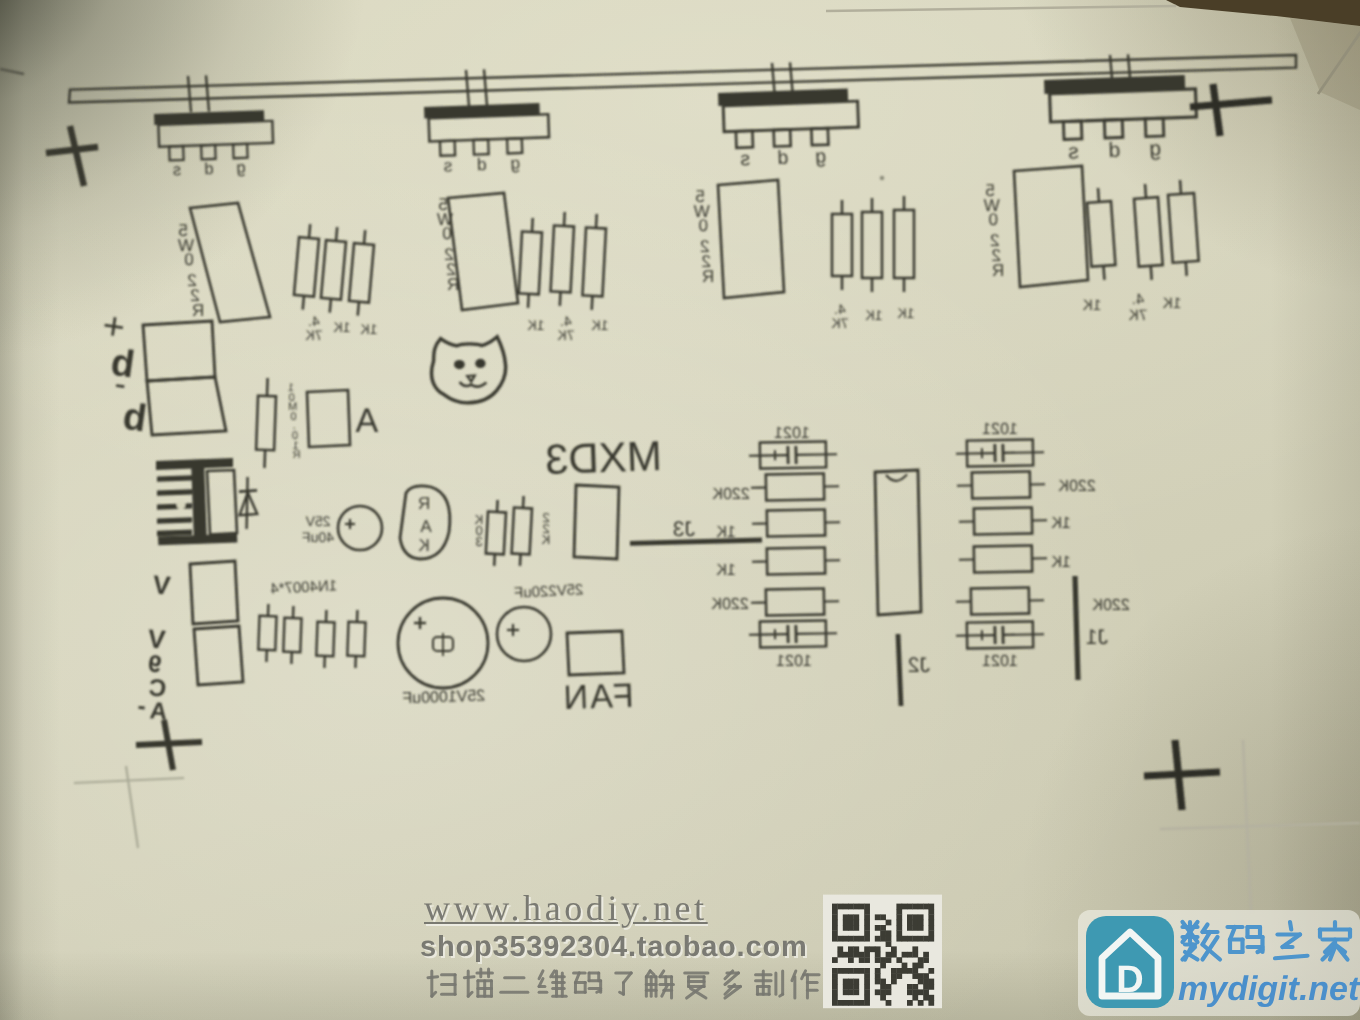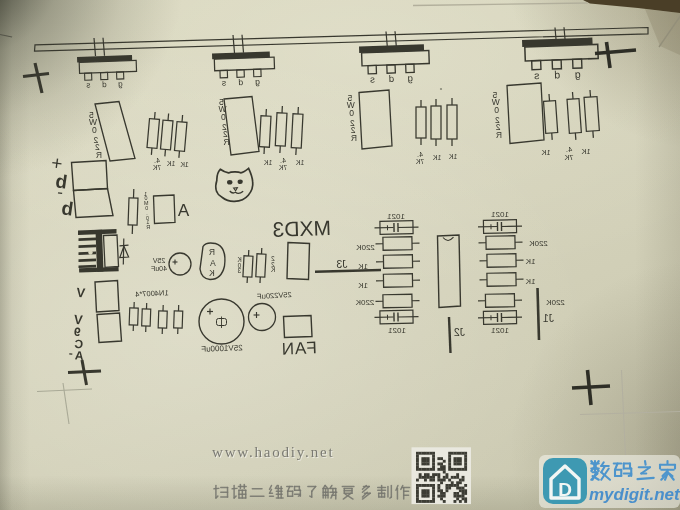--- a/index.html
+++ b/index.html
@@ -683,22 +683,23 @@
           <circle cx="441" cy="89" r="1.1" fill="#8a8a7a"></circle>
         </g>
 </g>
 <defs>
         <filter id="soft" x="-5%" y="-5%" width="110%" height="110%">
           <feGaussianBlur stdDeviation="0.42"></feGaussianBlur>
         </filter>
       </defs>
 </svg>
 
-<div class="wm" style="left:212px;top:444px;font-family:'Liberation Serif',serif;font-size:15px;letter-spacing:1.8px;text-shadow:1px 1px 0 rgba(255,255,255,0.55);">www.haodiy.net</div>
-
+<div class="wm" style="left:212px;top:444px;font-family:'Liberation Serif',serif;font-size:18px;letter-spacing:1.8px;text-shadow:1px 1px 0 rgba(255,255,255,0.55);text-decoration:underline;">www.haodiy.net</div>
+
+<div class="wm" style="left:210px;top:466px;font-weight:bold;font-size:14.5px;letter-spacing:0.4px;text-shadow:1px 1px 0 rgba(255,255,255,0.5);">shop35392304.taobao.com</div>
 <svg width="680" height="510" style="position:absolute;left:0;top:0">
 
 <g transform="translate(213.0,484.5) scale(0.96875)" stroke="rgba(120,120,112,0.9)" stroke-width="1.5483870967741935" stroke-linecap="round">
 <line x1="3" y1="1" x2="3" y2="14"></line>
 <line x1="1" y1="4.5" x2="6" y2="4"></line>
 <line x1="3" y1="14" x2="5" y2="12"></line>
 <line x1="8" y1="3" x2="15" y2="3"></line>
 <line x1="8" y1="8" x2="15" y2="8"></line>
 <line x1="8" y1="13" x2="15" y2="13"></line>
 <line x1="15" y1="3" x2="15" y2="13"></line>

